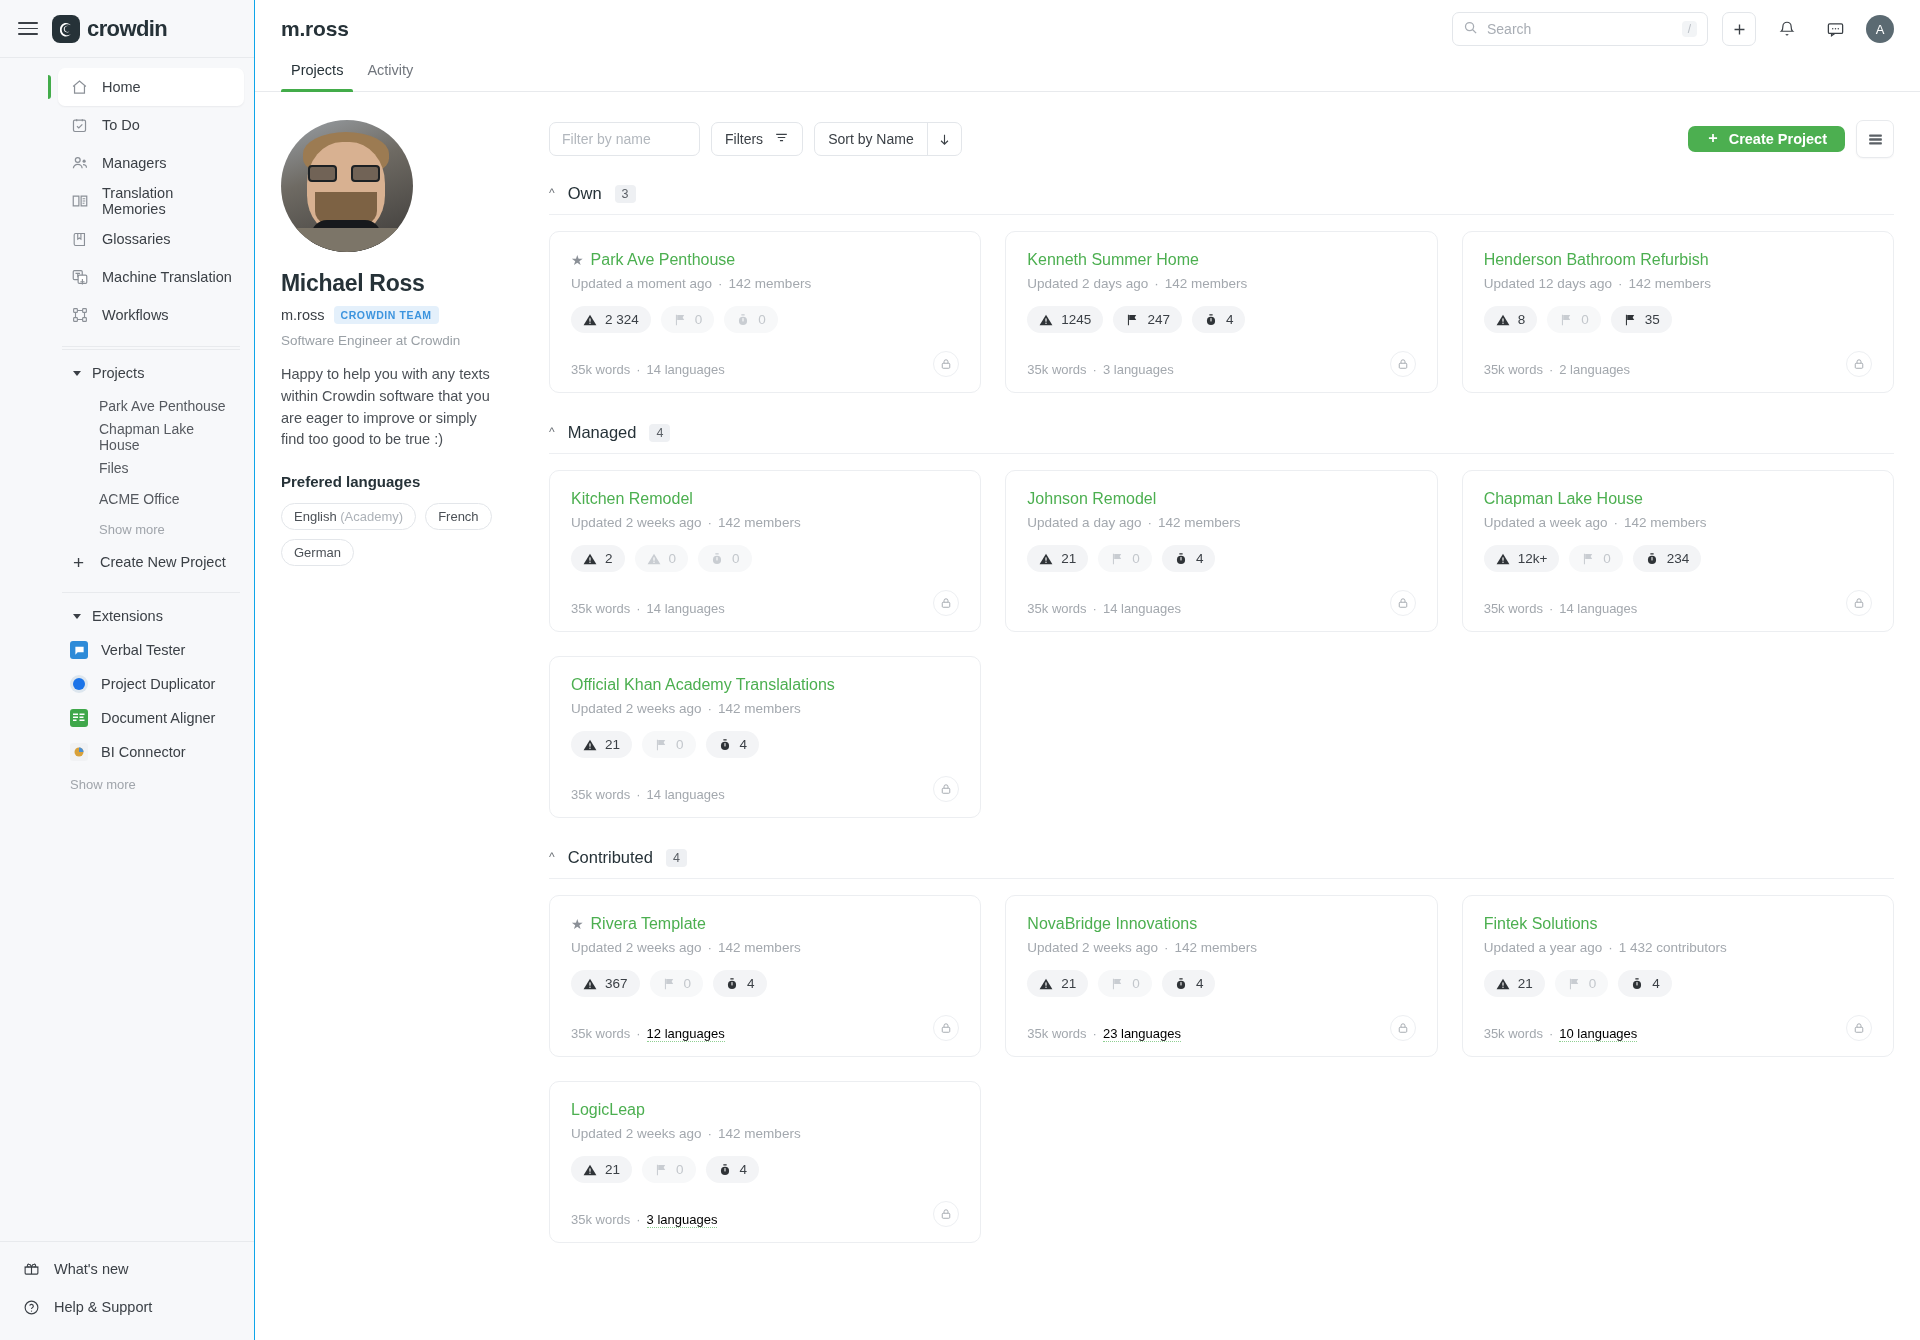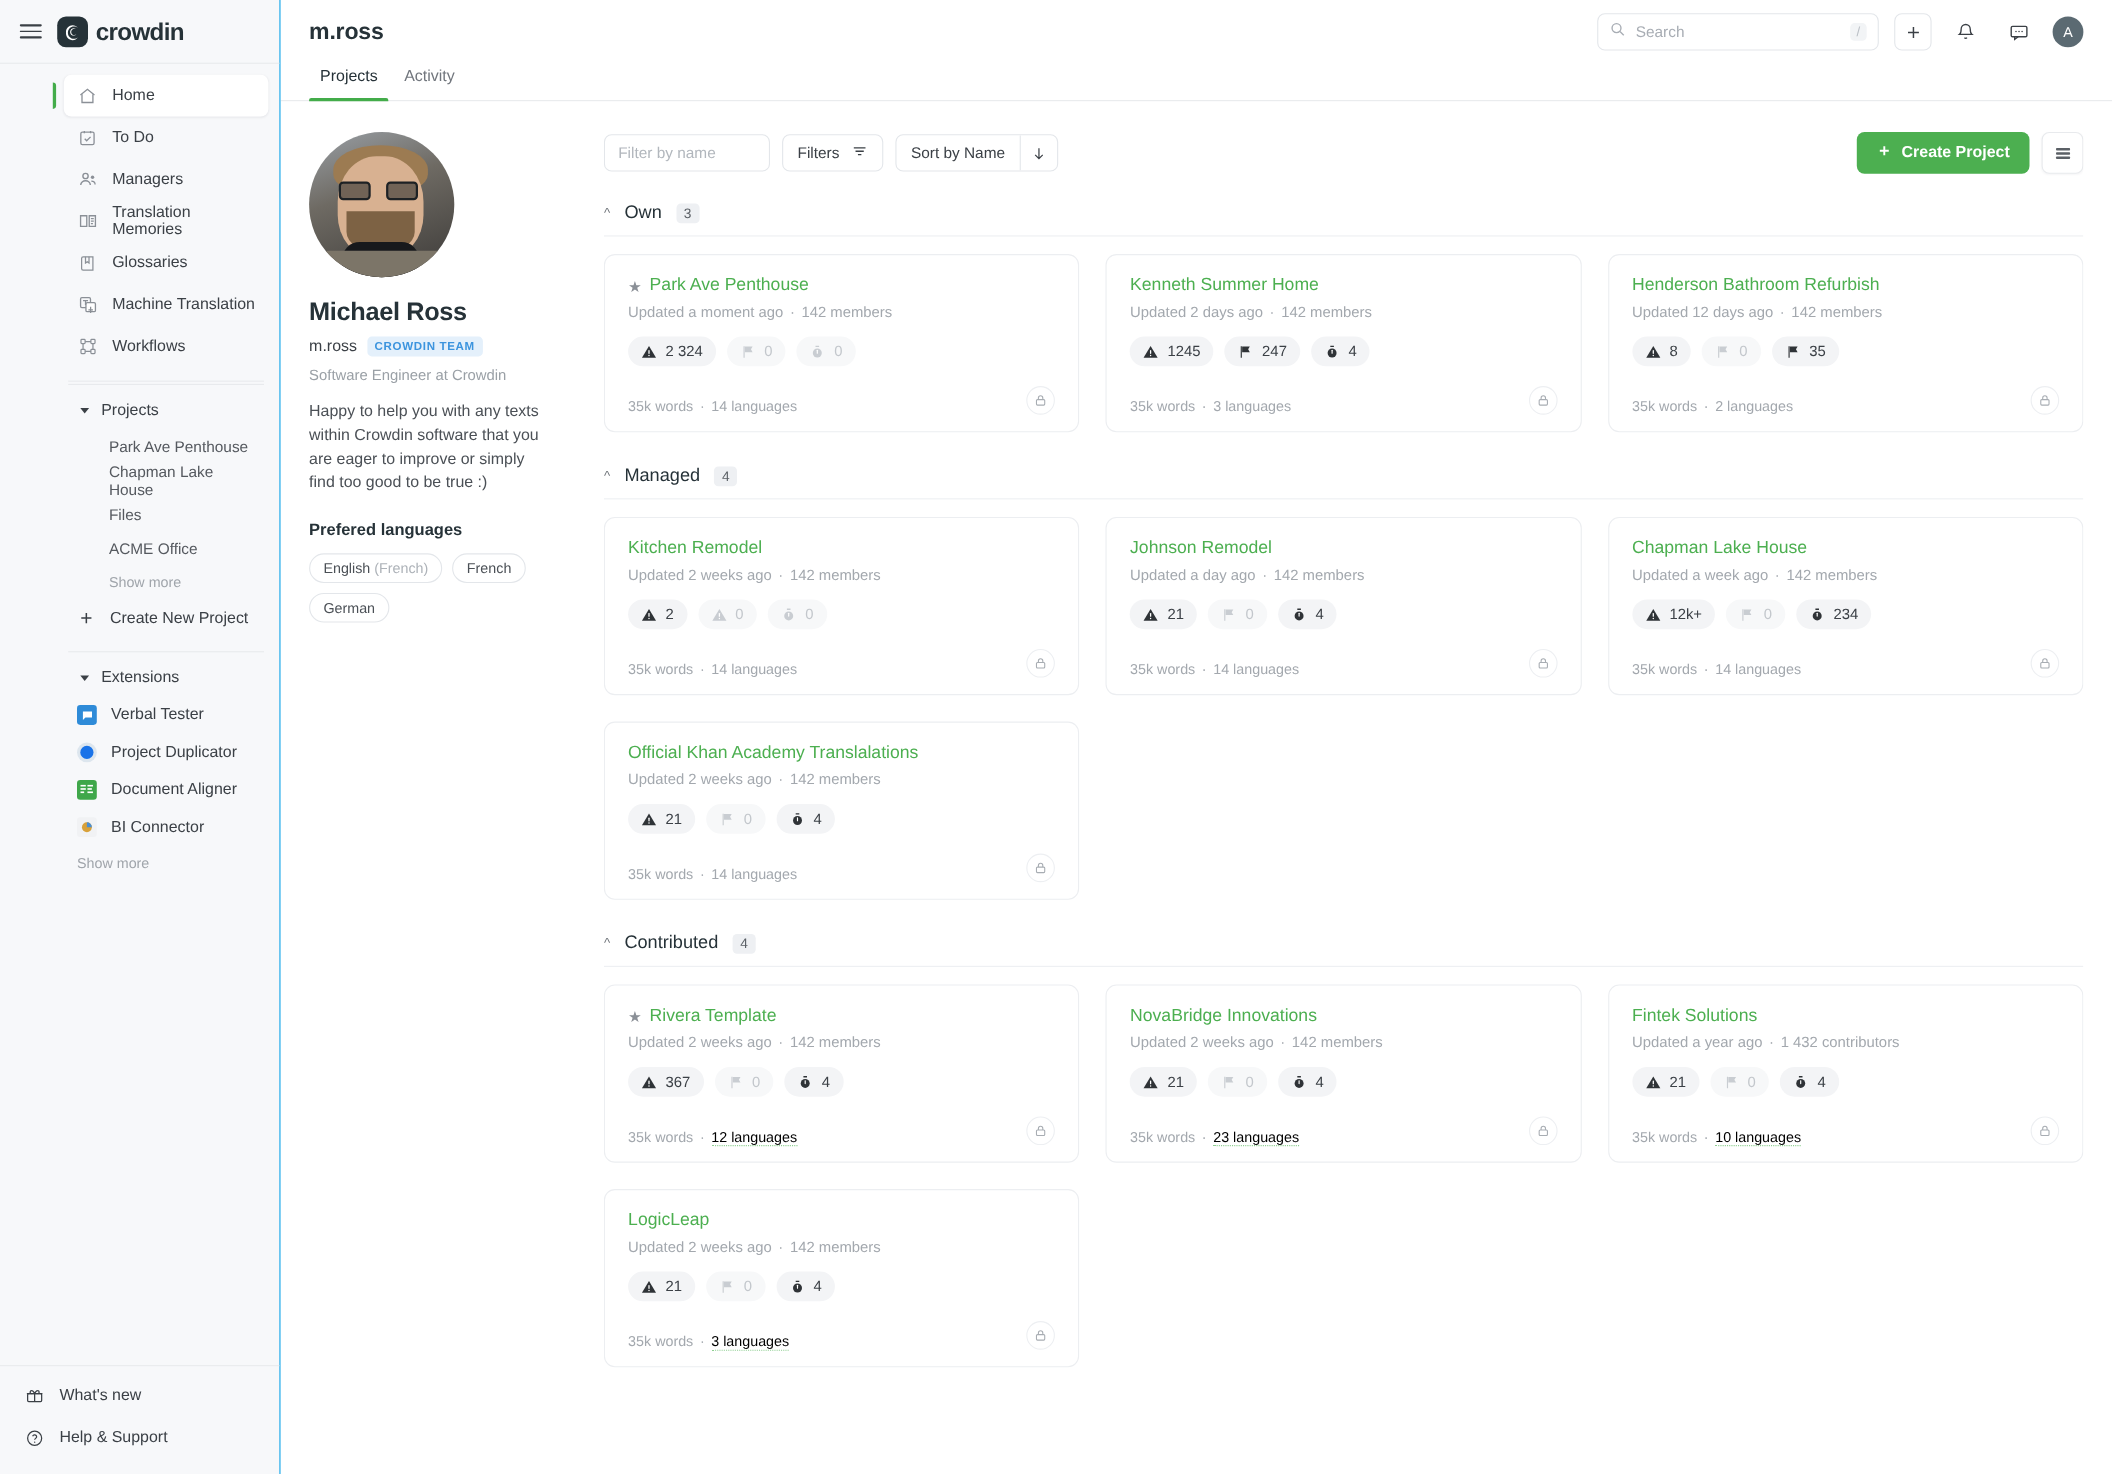--- a/index.html
+++ b/index.html
@@ -143,21 +143,21 @@
   .btn-outline {
     height:34px; border:1px solid #e3e6ea; border-radius:7px; background:#fff;
     display:flex; align-items:center; gap:11px; padding: 0 13px;
     font-size:14px; color:#3b4046; cursor:pointer;
   }
   .sort-group { display:flex; height:34px; border:1px solid #e3e6ea; border-radius:7px; overflow:hidden; }
   .sort-label { display:flex; align-items:center; padding: 0 13px; font-size:14px; color:#3b4046; cursor:pointer; }
   .sort-dir { width:34px; display:flex; align-items:center; justify-content:center; border-left:1px solid #e3e6ea; cursor:pointer; color:#3b4046; }
   .tb-right { margin-left:auto; display:flex; align-items:center; gap:11px; }
   .btn-create {
-    height:38px; background:#4caf50; color:#fff; border:none; border-radius:7px;
+    height:26px; background:#4caf50; color:#fff; border:none; border-radius:7px;
     display:flex; align-items:center; gap:9px; padding: 0 18px;
     font-size:14.5px; font-weight:700; cursor:pointer;
     font-family:"Liberation Sans", sans-serif;
   }
   .view-toggle { width:38px; height:38px; border:1px solid #e8eaed; border-radius:7px; background:#fff; display:flex; align-items:center; justify-content:center; cursor:pointer; box-shadow:0 1px 2px rgba(16,24,40,.04); }
 
   .group-head { display:flex; align-items:center; gap:13px; margin-bottom: 3px; cursor:pointer; }
   .group-caret { color:#6d7278; font-size:12px; line-height:1; transform: translateY(-1px); }
   .group-title { font-size:16.5px; color:#263238; }
   .group-count { font-size:12.5px; color:#5b6066; background:#eef0f3; border-radius:4px; padding: 2px 7px; }
@@ -450,21 +450,21 @@
       </div>
       <div class="profile-name">Michael Ross</div>
       <div class="profile-handle-row">
         <span class="profile-handle">m.ross</span>
         <span class="team-badge">CROWDIN TEAM</span>
       </div>
       <div class="profile-role">Software Engineer at Crowdin</div>
       <div class="profile-bio">Happy to help you with any texts within Crowdin software that you are eager to improve or simply find too good to be true :)</div>
       <div class="pref-title">Prefered languages</div>
       <div class="lang-chips">
-        <span class="chip"><span>English</span> <span class="nat">(French)</span></span>
+        <span class="chip"><span>English</span> <span class="nat">(Academy)</span></span>
         <span class="chip"><span>French</span></span>
         <span class="chip"><span>German</span></span>
       </div>
     </div>
 
     <div class="projects-col">
       <div class="toolbar">
         <input class="filter-input" value="" placeholder="Filter by name" style="">
         <div class="btn-outline">
           <span>Filters</span>

